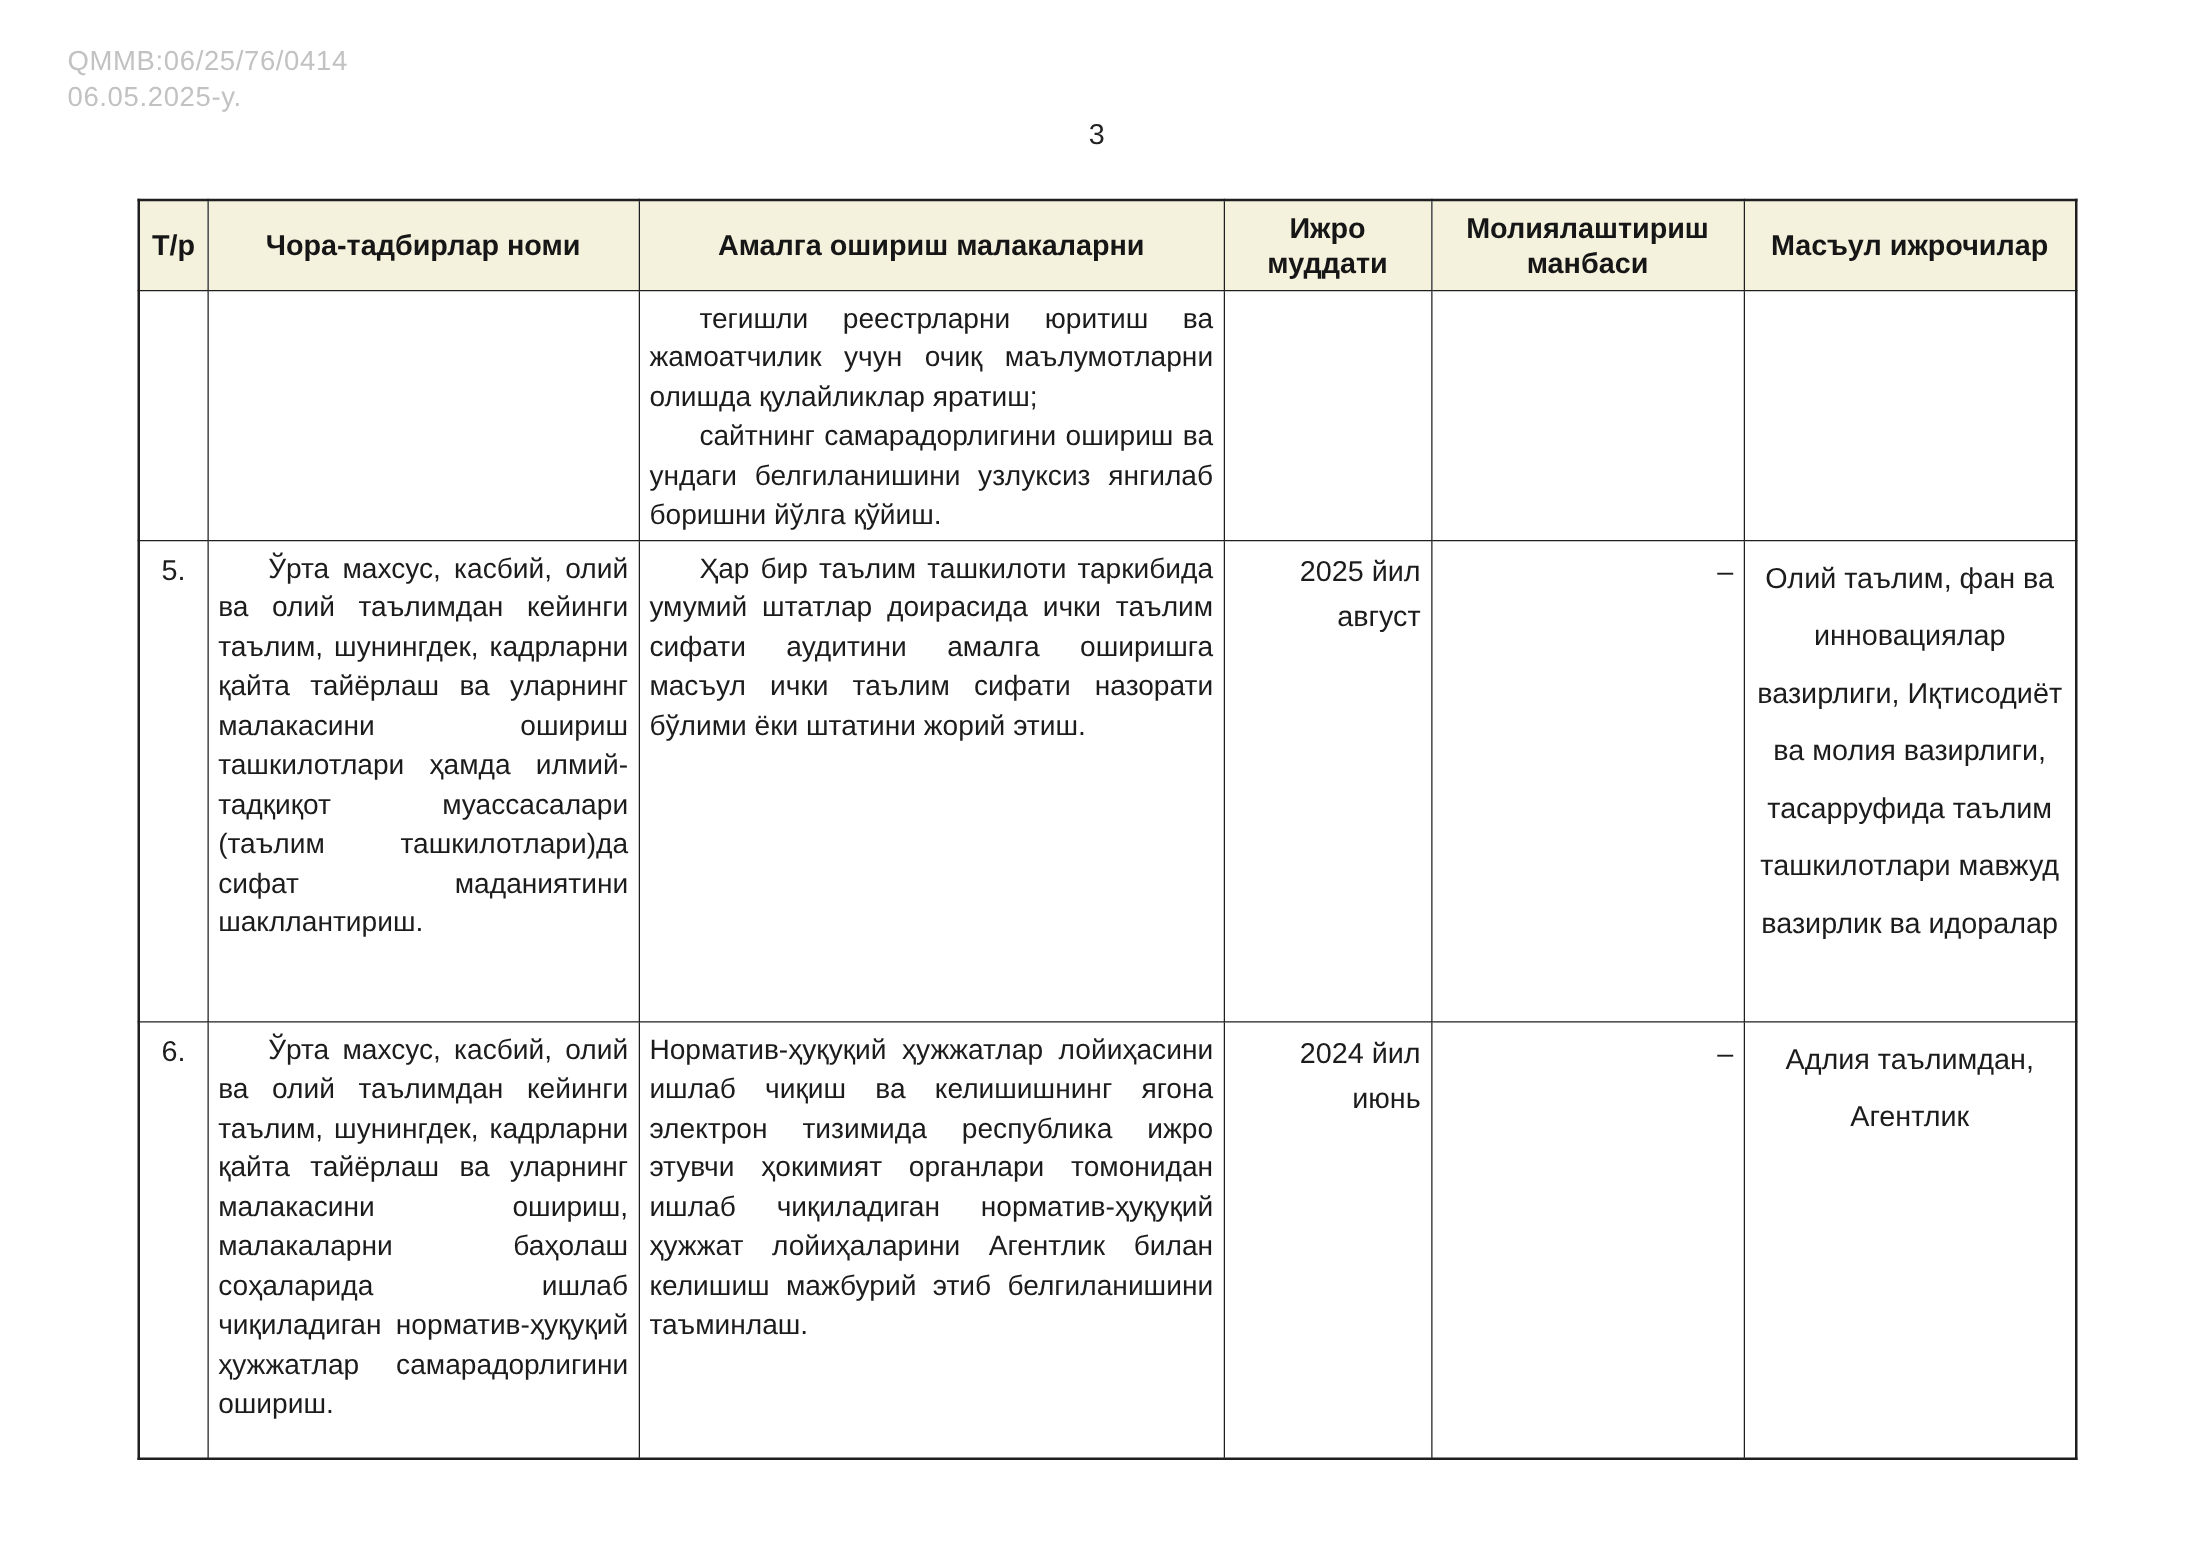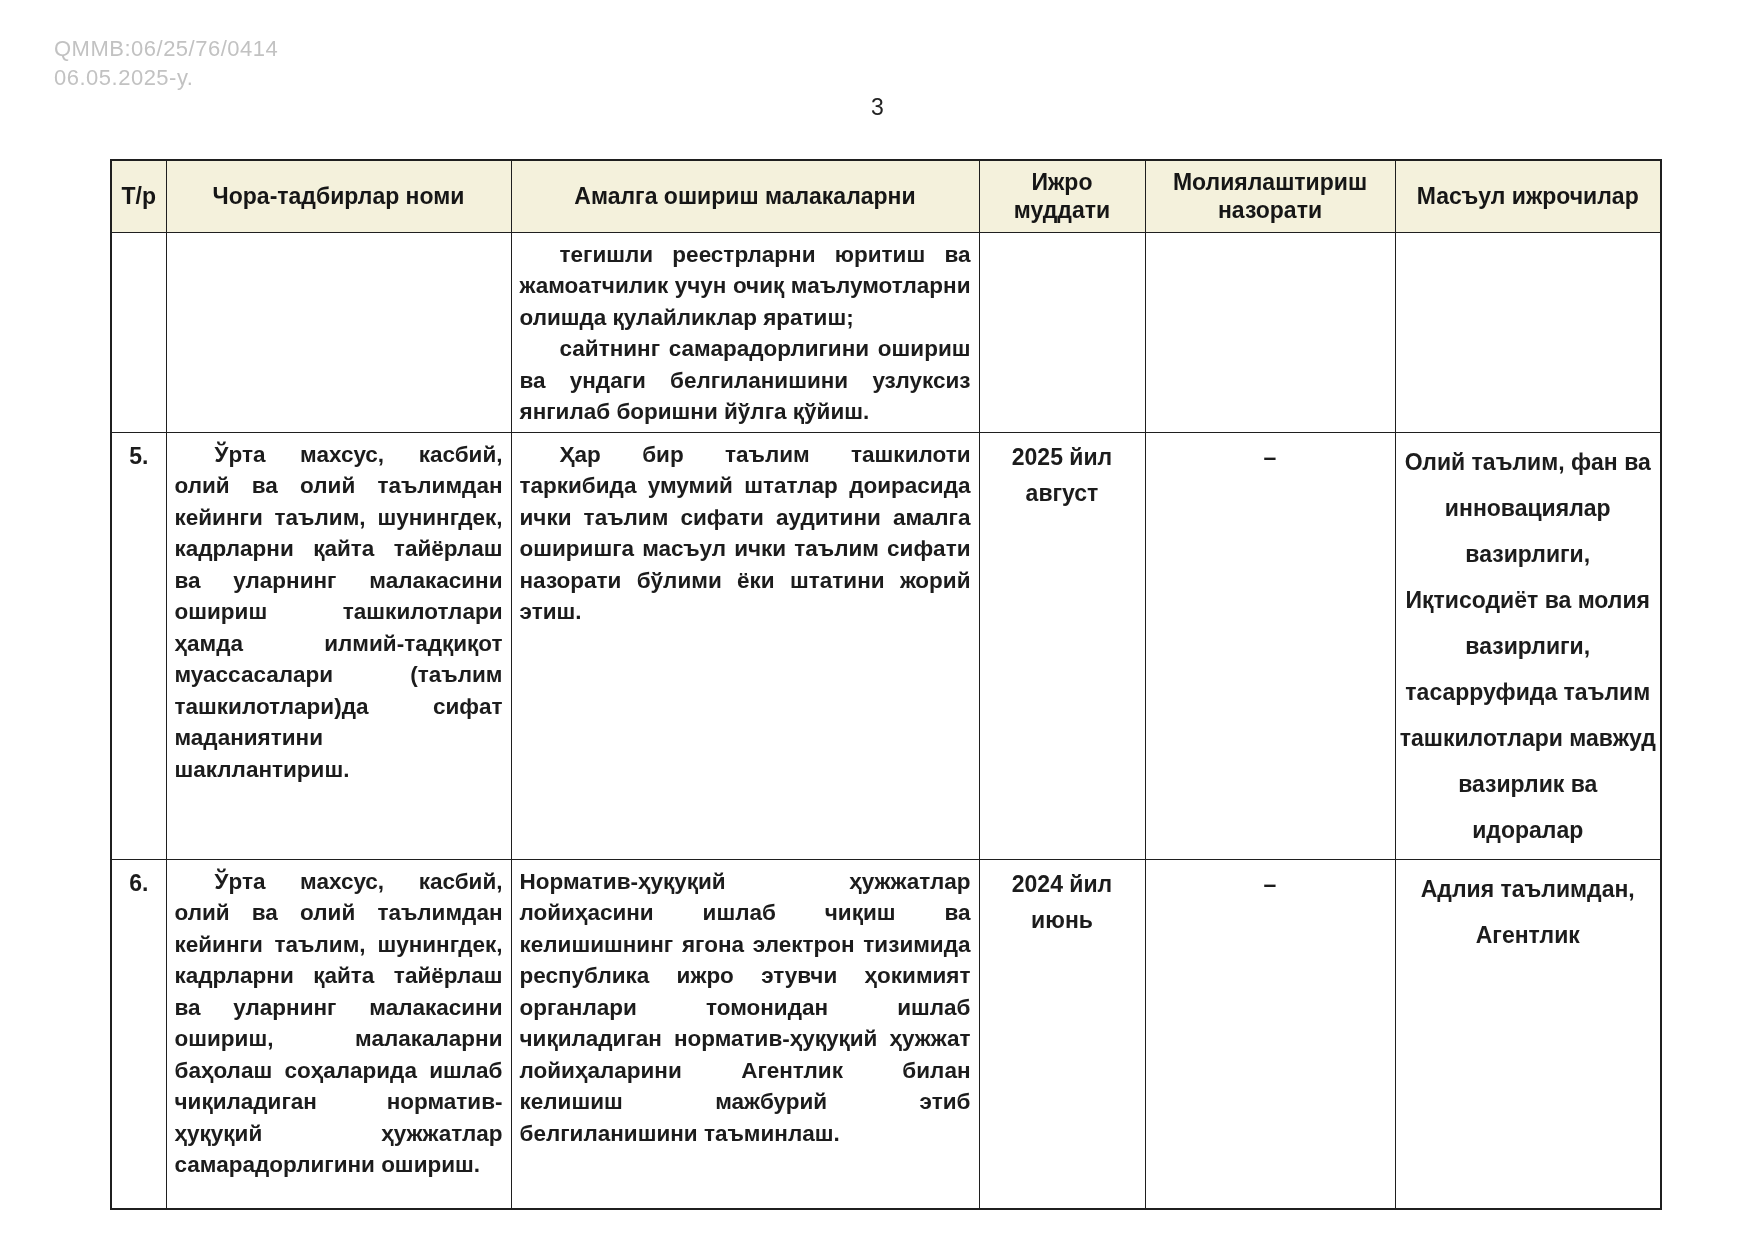--- a/index.html
+++ b/index.html
@@ -50,34 +50,34 @@
   .plan th {
     background: #f4f1dc;
     font-weight: bold;
     font-size: 23px;
     line-height: 28px;
     text-align: center;
     vertical-align: middle;
     padding: 4px 6px;
     color: #161616;
   }
-  .plan td { padding: 6px 8px 4px 8px; line-height: 31.5px; font-weight: bold; }
+  .plan td { padding: 6px 8px 4px 8px; line-height: 31.5px; }
   .plan td.cell-num {
     text-align: center;
     font-size: 23px;
     padding-top: 8px;
   }
   .plan td.cell-text p {
     text-align: justify;
     text-justify: inter-word;
     text-indent: 40px;
   }
   .plan td.cell-text p.no-indent { text-indent: 0; }
   .plan td.cell-center {
-    text-align: center;
+    text-align: right;
     font-size: 23px;
     line-height: 36px;
     padding-top: 6px;
   }
   .plan td.cell-resp {
     text-align: center;
     font-size: 23px;
     line-height: 46px;
     padding: 6px 4px;
   }
@@ -106,21 +106,21 @@
       <col style="width:166px">
       <col style="width:250px">
       <col style="width:266px">
     </colgroup>
     <thead>
       <tr class="row-header">
         <th>Т/р</th>
         <th>Чора-тадбирлар номи</th>
         <th>Амалга ошириш малакаларни</th>
         <th>Ижро муддати</th>
-        <th>Молиялаштириш назорати</th>
+        <th>Молиялаштириш манбаси</th>
         <th>Масъул ижрочилар</th>
       </tr>
     </thead>
     <tbody>
       <tr class="row-cont">
         <td class="cell-num"></td>
         <td class="cell-text"></td>
         <td class="cell-text">
           <p>тегишли реестрларни юритиш ва жамоатчилик учун очиқ маълумотларни олишда қулайликлар яратиш;</p>
           <p>сайтнинг самарадорлигини ошириш ва ундаги белгиланишини узлуксиз янгилаб боришни йўлга қўйиш.</p>

